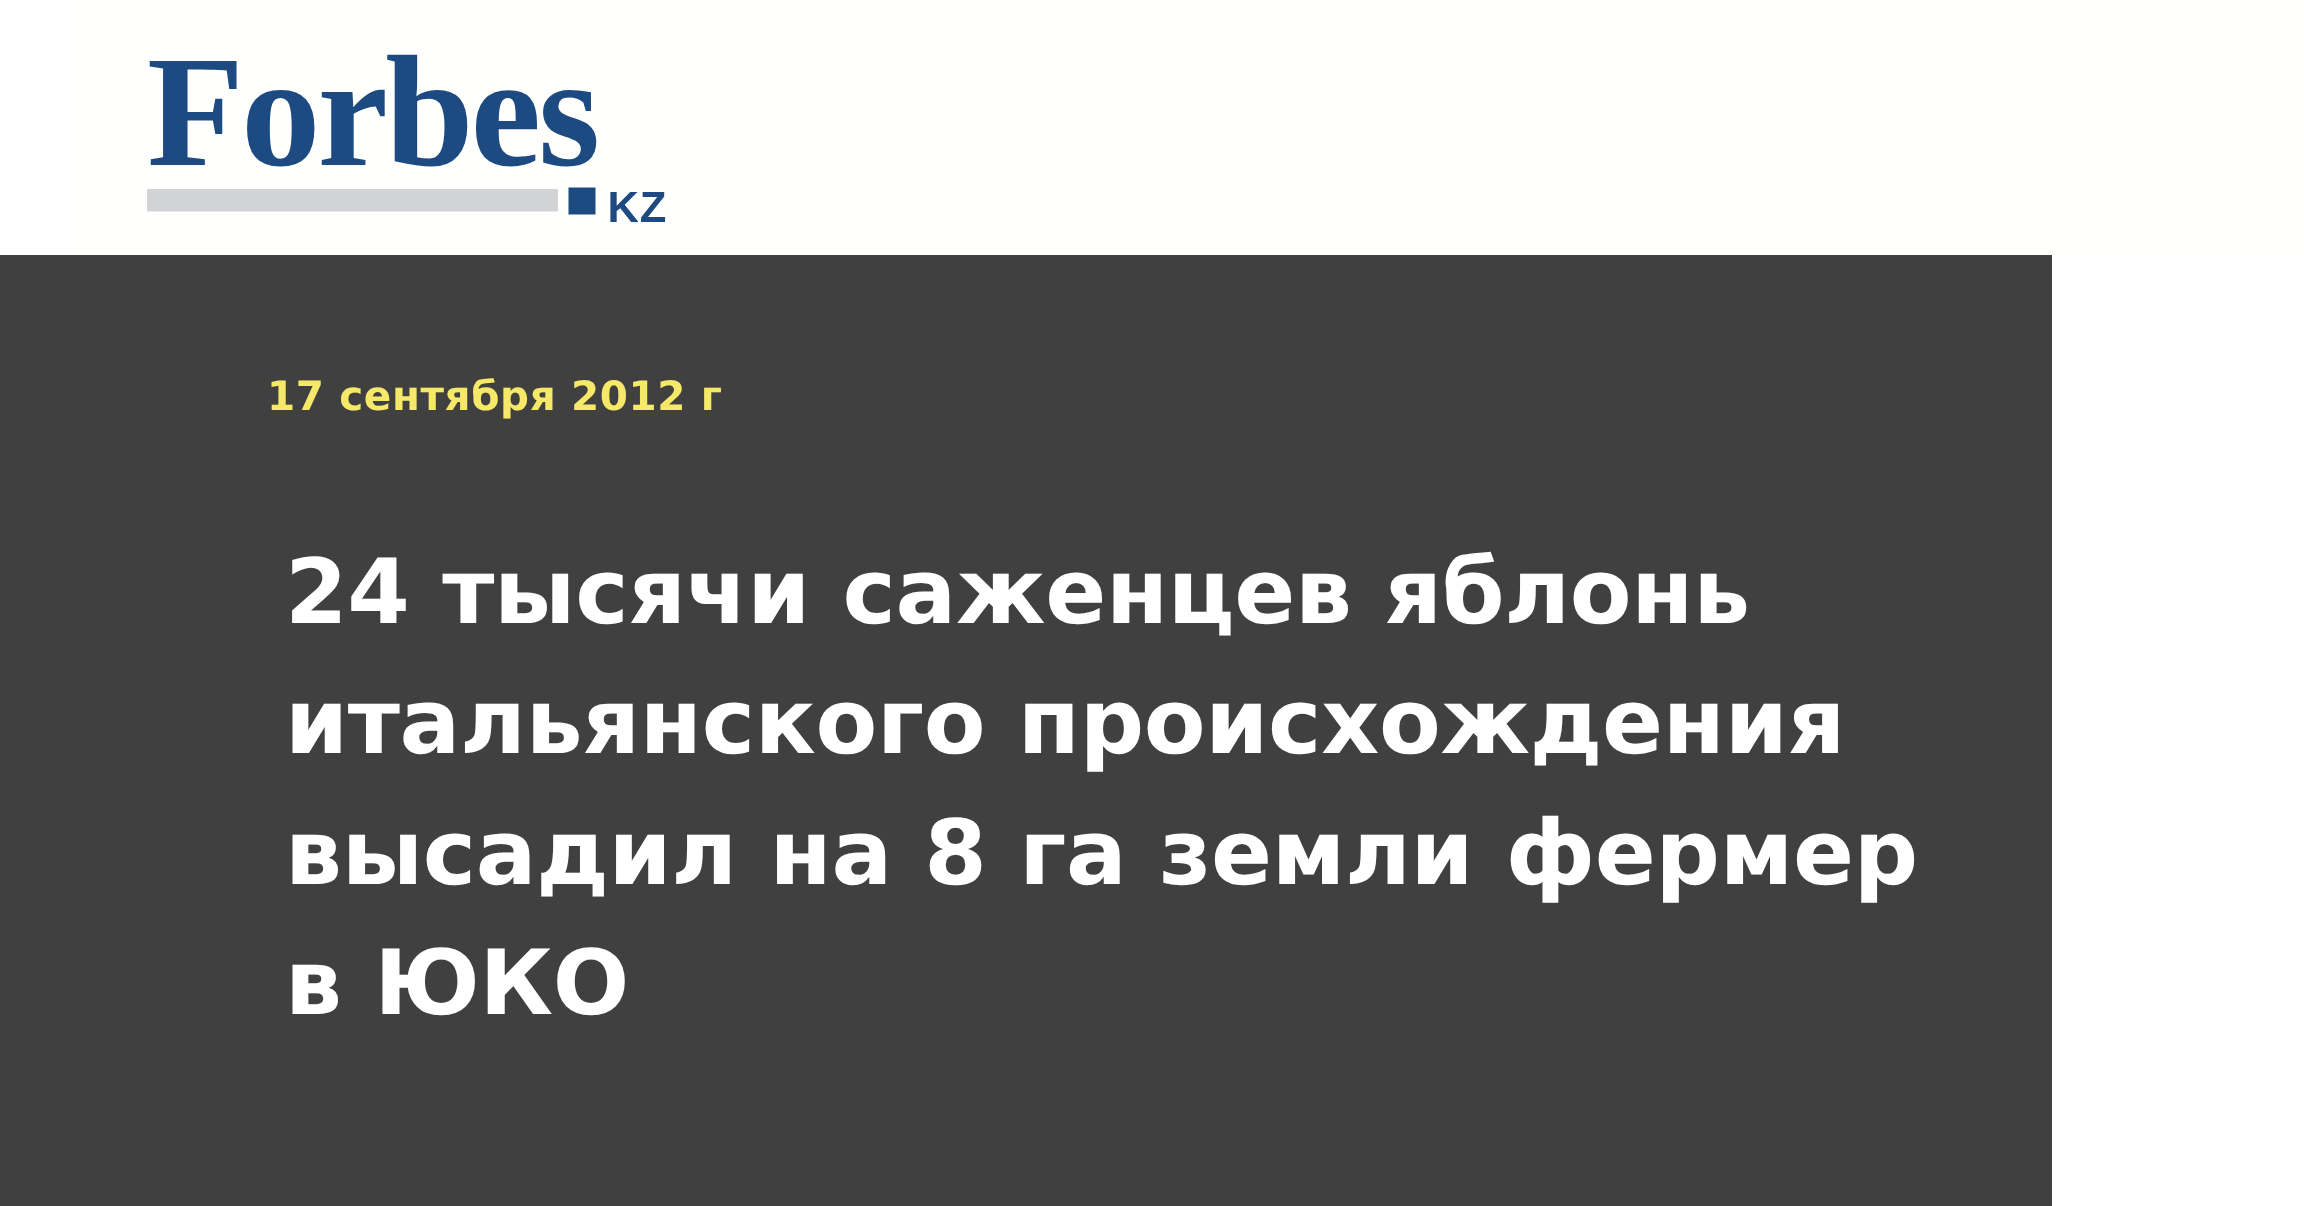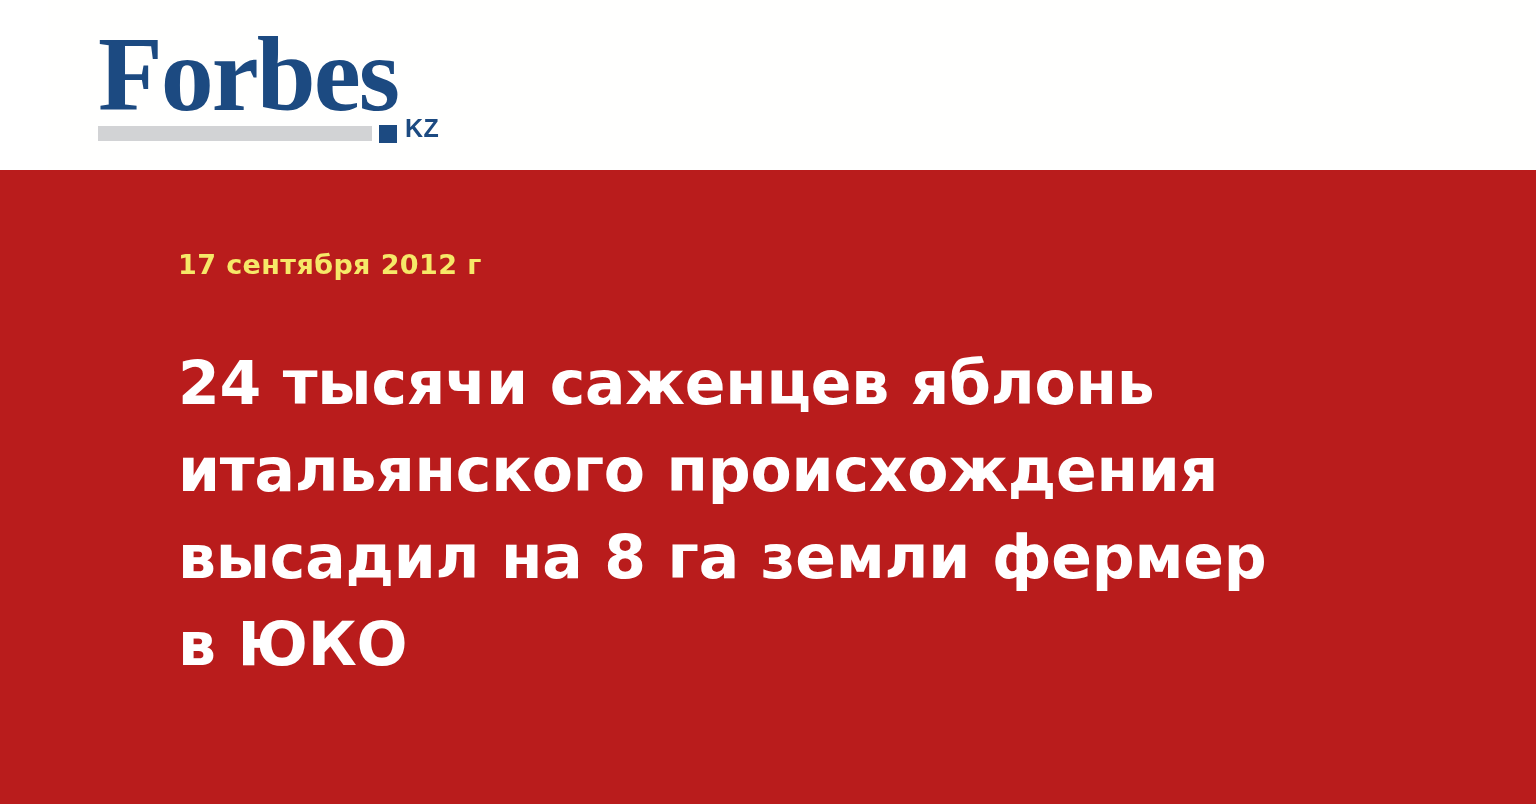--- a/index.html
+++ b/index.html
@@ -69,38 +69,38 @@
     left: 281px;
     top: 103px;
     width: 18px;
     height: 18px;
     background: #1c4a81;
   }
 
   .logo-kz {
     position: absolute;
     left: 307px;
-    top: 94px;
+    top: 105px;
     font-family: "Liberation Sans", "DejaVu Sans", sans-serif;
     font-weight: 700;
-    font-size: 25px;
+    font-size: 29px;
     line-height: 25px;
     letter-spacing: 0.5px;
     color: #1c4a81;
     white-space: nowrap;
   }
 
   
   .hero {
     position: absolute;
     left: 0;
     top: 170px;
-    width: 1536px;
+    width: 1368px;
     height: 634px;
-    background: #b91c1c;
+    background: #404040;
   }
 
   .hero-inner {
     position: absolute;
     left: 178px;
     top: 0;
     width: 1160px;
   }
 
   .article-date {
@@ -112,21 +112,21 @@
     font-family: "DejaVu Sans", "Liberation Sans", sans-serif;
     font-weight: 700;
     font-size: 27px;
     line-height: 30px;
     letter-spacing: 0.4px;
     color: #f6e868;
     white-space: nowrap;
   }
 
   .article-title {
-    margin: 0;
+    margin: 12px;
     padding: 0;
     position: absolute;
     top: 170px;
     left: 0;
     width: 1130px;
     font-family: "DejaVu Sans", "Liberation Sans", sans-serif;
     font-weight: 700;
     font-size: 60px;
     line-height: 87px;
     letter-spacing: -0.2px;

